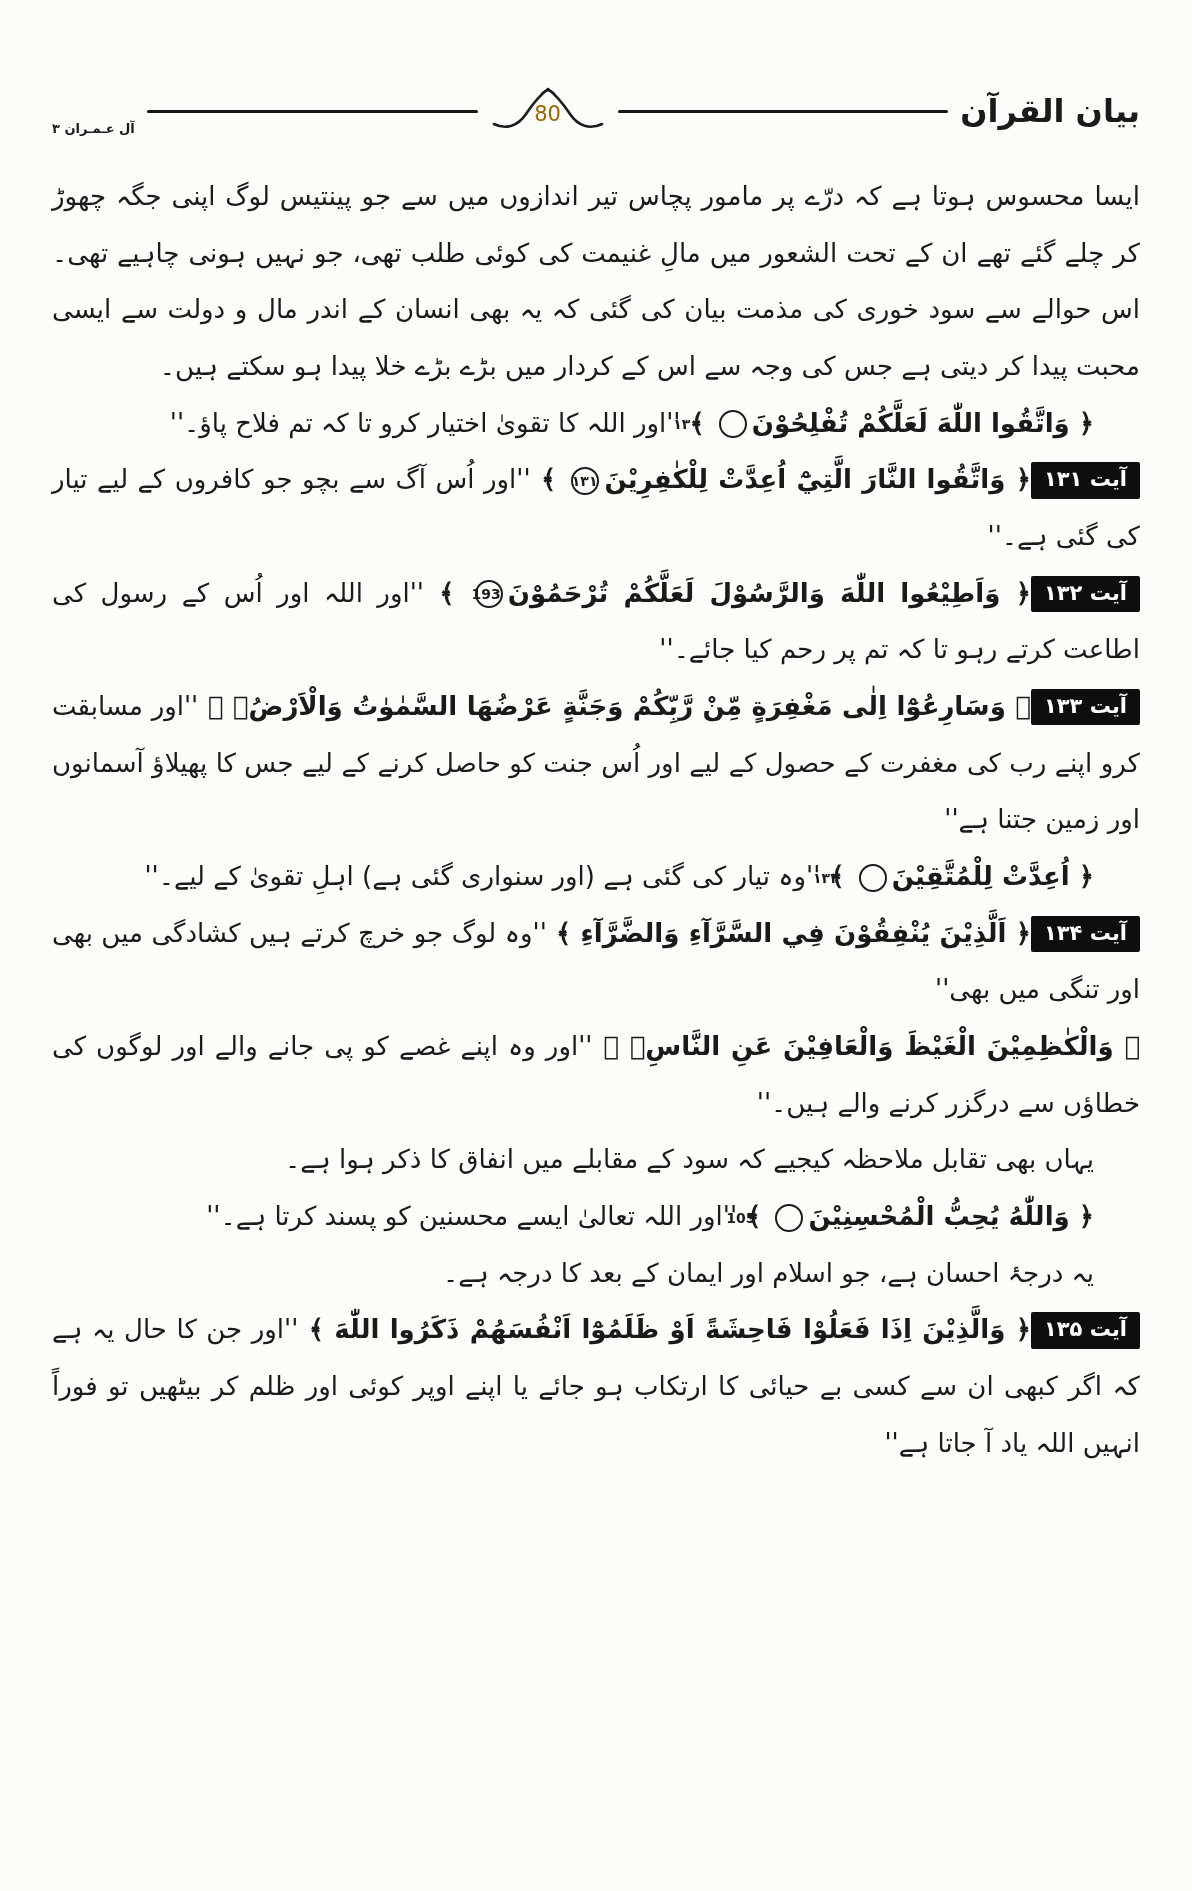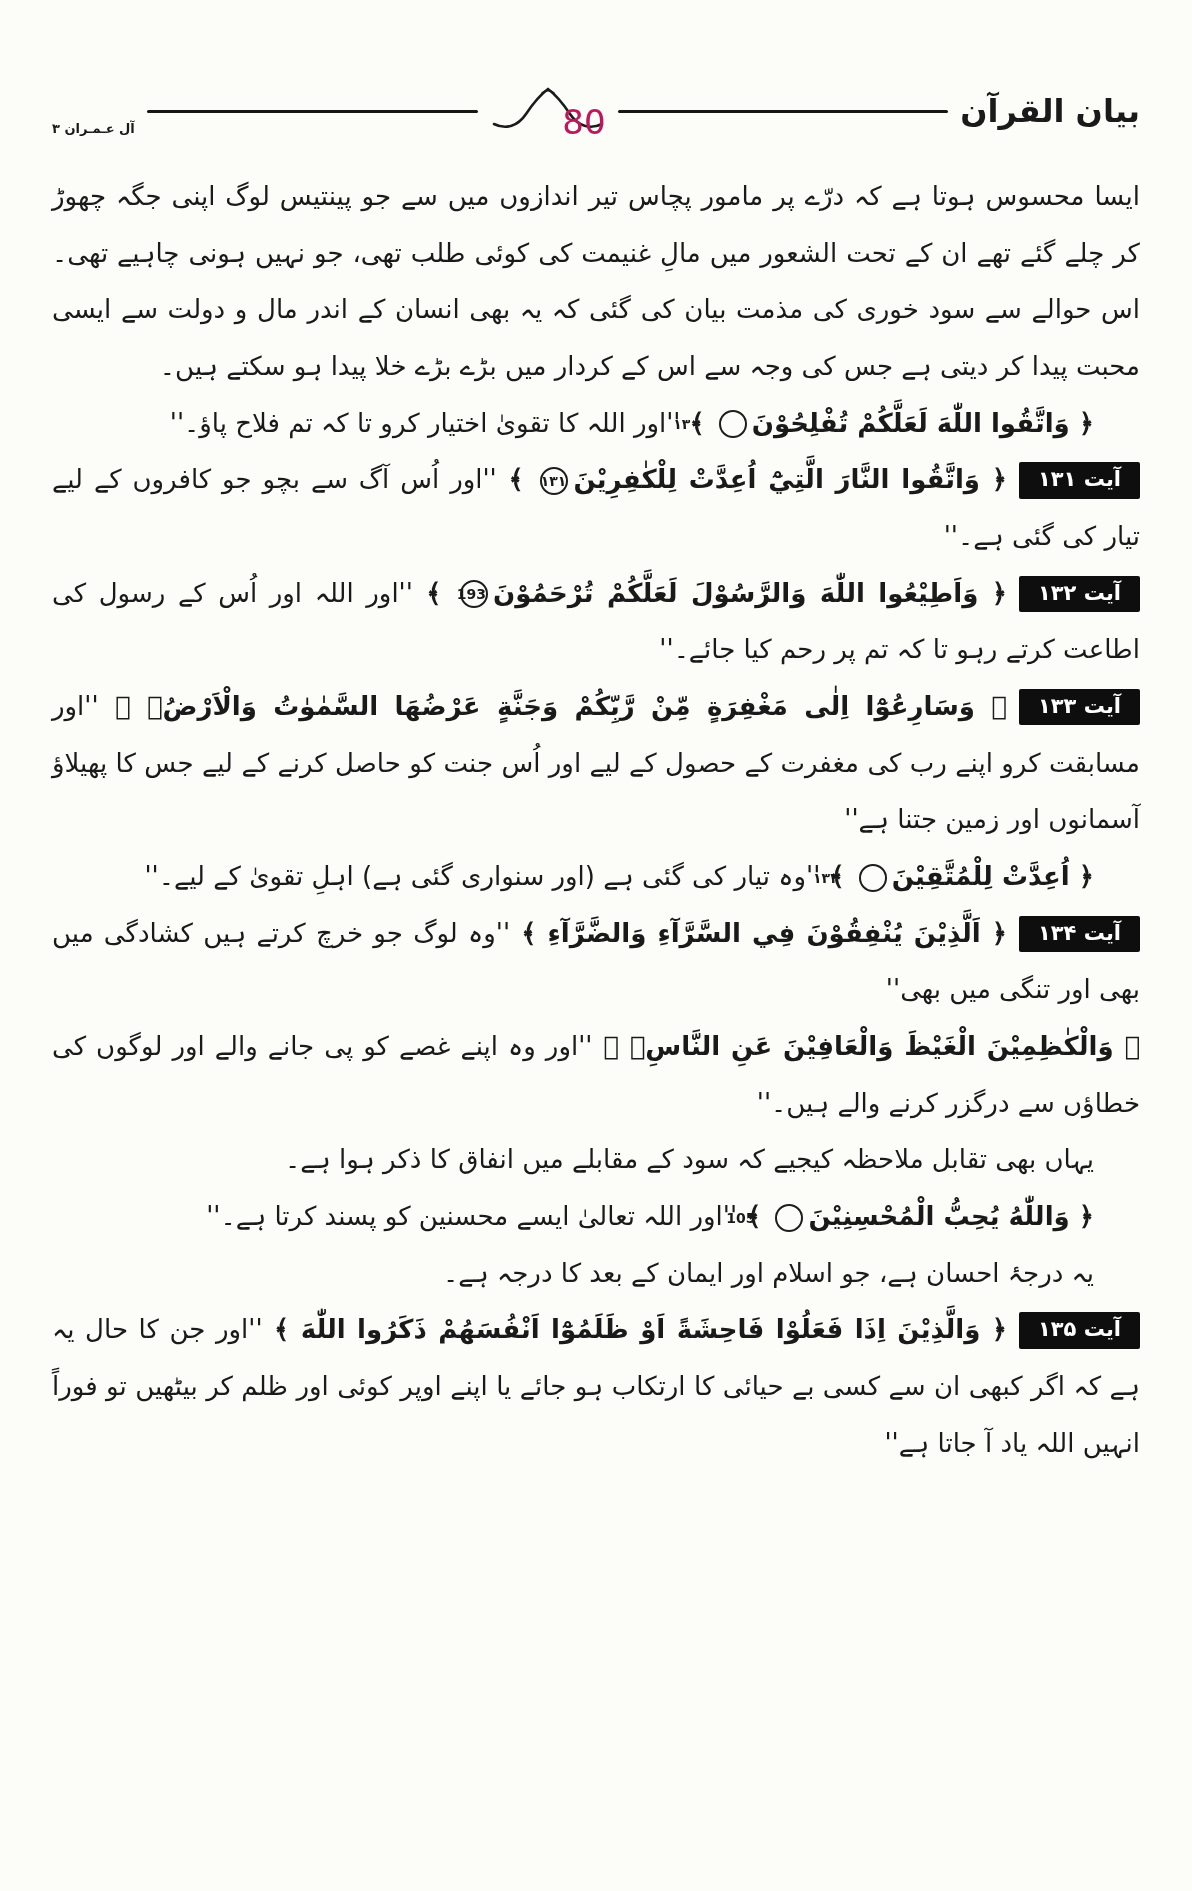--- a/index.html
+++ b/index.html
@@ -10,29 +10,29 @@
     direction:rtl;
   }
   .page{box-sizing:border-box;width:1192px;height:1891px;padding:84px 52px 20px 52px;}
   
   header.bar{display:flex;align-items:center;margin-bottom:30px;}
   .book-title{font-weight:bold;font-size:32px;white-space:nowrap;letter-spacing:1px;}
   .surah-title{font-weight:bold;font-size:13px;white-space:nowrap;align-self:flex-end;padding-bottom:2px;}
   .rule{flex:1;height:3px;background:#161616;margin:0 12px;border-radius:2px;}
   .ornament{position:relative;width:116px;height:54px;flex:0 0 auto;}
   .ornament svg{position:absolute;left:0;top:0;}
-  .page-num{position:absolute;left:0;right:0;top:18px;text-align:right;font-size:34px;color:#be185d;}
+  .page-num{position:absolute;left:0;right:0;top:18px;text-align:center;font-size:21px;color:#a16207;}
   
   .content{font-size:26px;line-height:2.18;text-align:justify;text-justify:inter-word;}
   p.para{margin:0;padding:0;}
   p.indent{text-indent:46px;}
   .marker{
     display:inline-block;background:#0e0e0e;color:#fff;
     font-size:21px;font-weight:bold;line-height:1.45;
-    padding:2px 19px 4px;margin-left:12px;border-radius:2px;
+    padding:2px 13px 4px;border-radius:2px;
     vertical-align:2px;
   }
   .arabic{font-weight:bold;}
   .aya{
     display:inline-block;box-sizing:border-box;width:28px;height:28px;
     border:2px solid #1d1d1d;border-radius:50%;
     font-size:14px;font-weight:bold;line-height:24px;text-align:center;
     vertical-align:middle;margin:0 5px;
   }
   .urdu-tr{font-weight:normal;}

